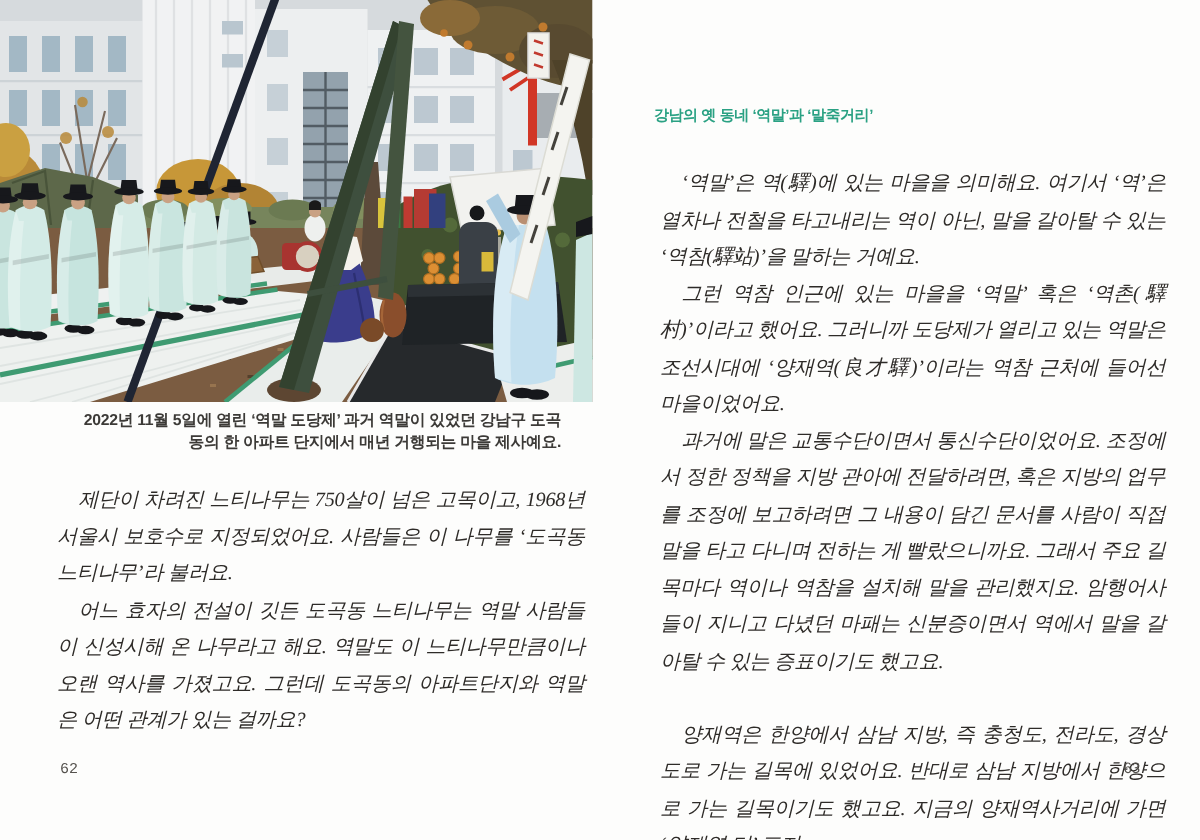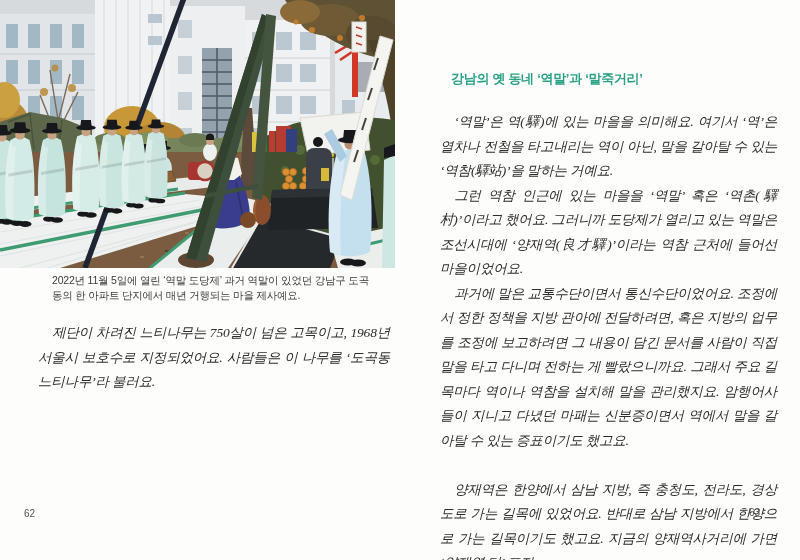--- a/index.html
+++ b/index.html
@@ -18,47 +18,48 @@
     overflow:hidden;
     font-family:"Liberation Serif","DejaVu Serif",serif;
     color:var(--body-text-color);
   }
   .photo-figure{
     position:absolute;left:0;top:0;width:395px;height:268px;
   }
   .caption{
     position:absolute;left:52px;top:273px;width:322px;
     font-family:"Liberation Sans","DejaVu Sans",sans-serif;
-    font-size:10.5px;line-height:14.5px;font-weight:400;
+    font-size:10.5px;line-height:14.5px;font-weight:700;
     color:var(--caption-color);
     letter-spacing:-0.2px;
+    text-align:right;
   }
   .body-text{
     position:absolute;
     font-size:13.5px;line-height:24.5px;
     text-align:justify;
     letter-spacing:-0.2px;
   }
   .body-text p{text-indent:1.05em;font-style:italic;}
   .left-body{left:38px;top:321px;width:352px;}
   .right-body{left:440px;top:110px;width:337px;}
   .right-body p.gap{margin-top:24.5px;}
   .section-heading{
-    position:absolute;left:451px;top:70px;
+    position:absolute;left:436px;top:70px;
     font-family:"Liberation Sans","DejaVu Sans",sans-serif;
-    font-size:13px;font-weight:700;
+    font-size:10px;font-weight:700;
     color:var(--heading-color);
     letter-spacing:-0.3px;
   }
   .pagenum{
     position:absolute;
     font-family:"Liberation Sans","DejaVu Sans",sans-serif;
     font-size:10px;color:var(--pagenum-color);
   }
-  .pagenum.pn-left{left:24px;top:508px;}
+  .pagenum.pn-left{left:40px;top:508px;font-family:Liberation Mono, monospace;}
   .pagenum.pn-right{left:737px;top:507px;margin-left:12px;}
 </style>
 </head>
 <body>
 
 <div class="spread">
 
   <section>
 
     <figure class="photo-figure">
@@ -422,20 +423,21 @@
             <line x1="356" y1="43" x2="362" y2="45"></line>
           </g>
         </g>
       </svg>
     </figure>
 
     <p class="caption">2022년 11월 5일에 열린 ‘역말 도당제’ 과거 역말이 있었던 강남구 도곡동의 한 아파트 단지에서 매년 거행되는 마을 제사예요.</p>
 
     <div class="body-text left-body">
       <p>제단이 차려진 느티나무는 750살이 넘은 고목이고, 1968년 서울시 보호수로 지정되었어요. 사람들은 이 나무를 ‘도곡동 느티나무’라 불러요.</p>
+      <p>어느 효자의 전설이 깃든 도곡동 느티나무는 역말 사람들이 신성시해 온 나무라고 해요. 역말도 이 느티나무만큼이나 오랜 역사를 가졌고요. 그런데 도곡동의 아파트단지와 역말은 어떤 관계가 있는 걸까요?</p>
     </div>
 
     <div class="pagenum pn-left">62</div>
   </section>
 
   <section>
     <h2 class="section-heading">강남의 옛 동네 ‘역말’과 ‘말죽거리’</h2>
 
     <div class="body-text right-body">
       <p>‘역말’은 역(驛)에 있는 마을을 의미해요. 여기서 ‘역’은 열차나 전철을 타고내리는 역이 아닌, 말을 갈아탈 수 있는 ‘역참(驛站)’을 말하는 거예요.</p>

